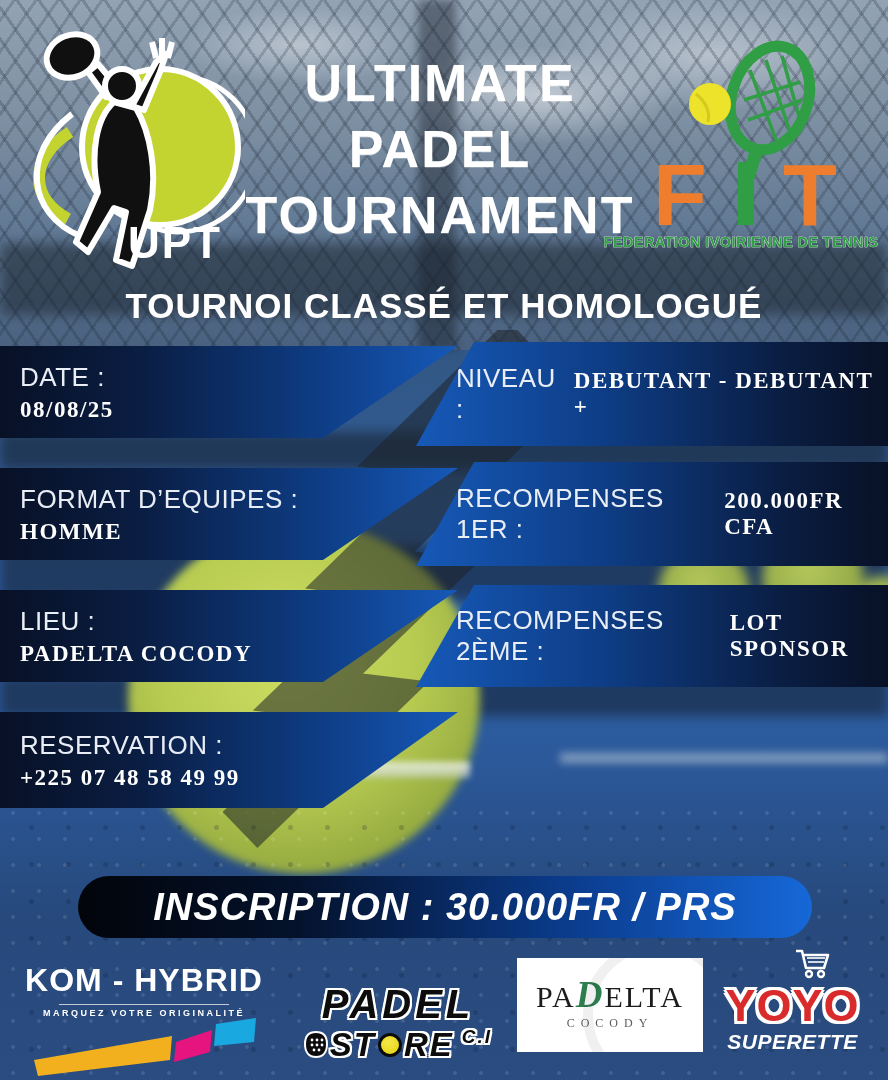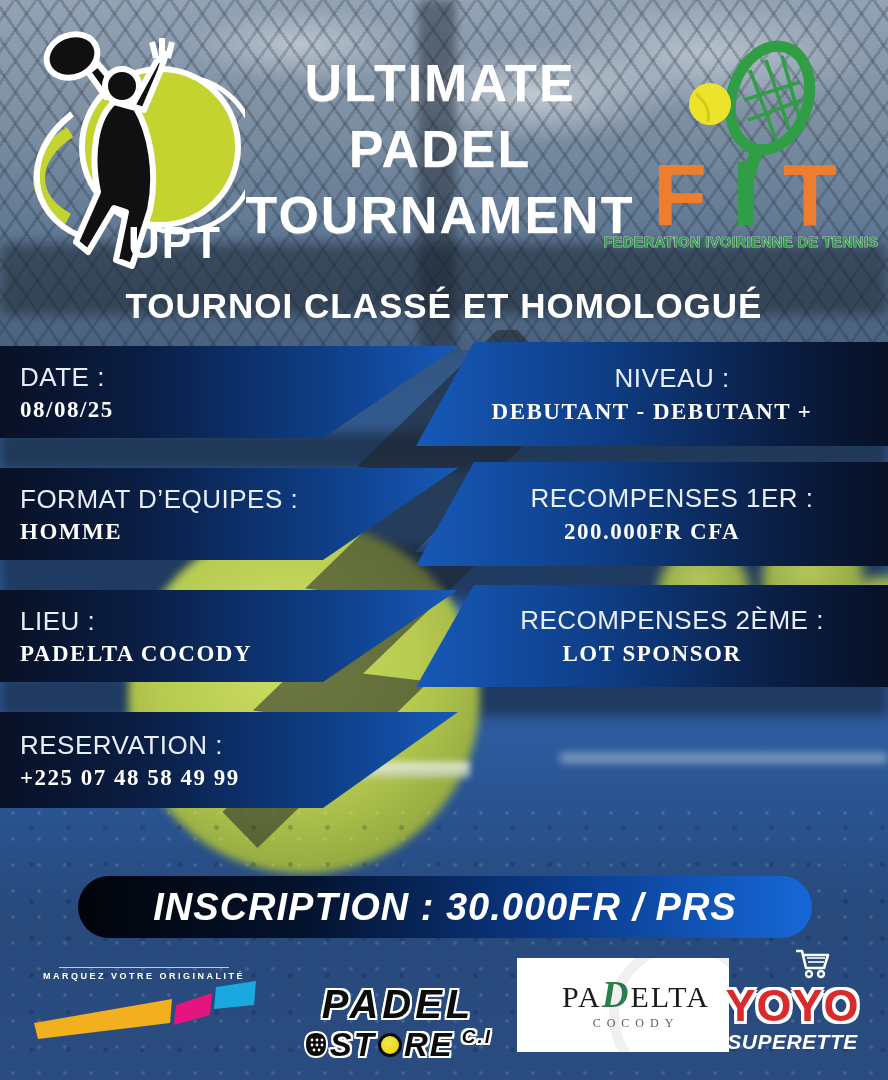--- a/index.html
+++ b/index.html
@@ -47,21 +47,21 @@
     text-shadow:0 1px 0 rgba(255,255,255,.25);}
   .fit-logo{position:absolute;left:598px;top:40px;z-index:3;}
   .heading{position:absolute;left:0;top:286px;width:888px;z-index:3;text-align:center;
     color:#fff;font-weight:800;font-size:35px;letter-spacing:1px;}
   
   .info-left{position:absolute;left:0;width:458px;z-index:3;box-sizing:border-box;
     padding-left:20px;display:flex;flex-direction:column;justify-content:center;gap:4px;
     background:linear-gradient(90deg,#081126 0%,#0a1d42 30%,#0e3d85 70%,#1659b8 100%);
     clip-path:polygon(0 0,100% 0,calc(100% - 135px) 100%,0 100%);}
   .info-right{position:absolute;right:0;width:472px;z-index:3;box-sizing:border-box;
-    display:flex;flex-direction:column;justify-content:center;align-items:center;gap:5px;text-align:left;
+    display:flex;flex-direction:row;justify-content:center;align-items:center;gap:5px;text-align:left;
     background:linear-gradient(90deg,#1659b8 0%,#0e3d85 40%,#0a1d42 78%,#081126 100%);
     clip-path:polygon(58px 0,100% 0,100% 100%,0 100%);}
   .l1{top:346px;height:92px;} .l2{top:468px;height:92px;} .l3{top:590px;height:92px;} .l4{top:712px;height:96px;}
   .r1{top:342px;height:104px;} .r2{top:462px;height:104px;} .r3{top:585px;height:102px;}
   .box-label{color:#e9eef6;font-weight:300;font-size:26px;letter-spacing:.5px;}
   .box-value{color:#fff;font-family:"Liberation Serif",serif;font-weight:700;font-size:23px;letter-spacing:1.5px;}
   .info-right .box-label{padding-left:40px;}
   
   .inscription{position:absolute;left:78px;top:876px;width:734px;height:62px;z-index:3;
     display:flex;align-items:center;justify-content:center;
@@ -74,21 +74,21 @@
   .kom-line{width:170px;height:1px;background:rgba(255,255,255,.7);margin:5px auto 3px auto;}
   .kom-tag{color:#fff;font-weight:700;font-size:9px;letter-spacing:2.5px;}
   .pstore{position:absolute;left:282px;top:36px;width:232px;text-align:center;font-style:italic;font-weight:800;color:#0c0c0c;}
   .outline-w{text-shadow:-2px -2px 0 #fff,2px -2px 0 #fff,-2px 2px 0 #fff,2px 2px 0 #fff,0 -2px 0 #fff,0 2px 0 #fff,-2px 0 0 #fff,2px 0 0 #fff;}
   .pstore-l1{font-size:40px;letter-spacing:4px;line-height:40px;}
   .pstore-l2{font-size:33px;letter-spacing:2px;display:flex;align-items:center;justify-content:center;gap:2px;margin-top:2px;}
   .pstore-ball{display:inline-block;width:24px;height:24px;border-radius:50%;
     background:radial-gradient(circle at 40% 35%,#f4e84a,#e8d81e 70%,#cdbd12 100%);border:3px solid #0c0c0c;box-sizing:border-box;}
   .pstore-ci{font-size:19px;margin-left:6px;align-self:flex-start;}
   .padelta-card{position:absolute;left:517px;top:10px;width:186px;height:94px;background:#fff;overflow:hidden;
-    display:flex;flex-direction:column;align-items:center;justify-content:center;padding-left:26px;}
+    display:flex;flex-direction:column;align-items:center;justify-content:center;}
   .padelta-card::before{content:"";position:absolute;right:-30px;top:-18px;width:130px;height:130px;border-radius:50%;
     border:10px solid rgba(0,0,0,.06);}
   .padelta-name{font-family:"Liberation Serif",serif;color:#1c1c1c;font-size:30px;letter-spacing:2px;line-height:30px;}
   .padelta-d{color:#2e7d4f;font-style:italic;font-size:37px;font-weight:700;}
   .padelta-sub{font-family:"Liberation Serif",serif;color:#5c5c5c;font-size:12px;letter-spacing:6px;margin-top:4px;}
   .yoyo{position:absolute;left:705px;top:0;width:175px;text-align:center;}
   .yoyo-cart{margin-left:40px;}
   .yoyo-name{color:#d92b2b;font-weight:800;font-size:45px;line-height:44px;letter-spacing:1px;
     text-shadow:-3px -3px 0 #fff,3px -3px 0 #fff,-3px 3px 0 #fff,3px 3px 0 #fff,0 -3px 0 #fff,0 3px 0 #fff,-3px 0 0 #fff,3px 0 0 #fff;}
   .yoyo-sub{color:#fff;font-style:italic;font-weight:800;font-size:21px;letter-spacing:.5px;margin-top:2px;}
@@ -193,20 +193,21 @@
     <div class="box-value">LOT SPONSOR</div>
   </div>
 
   <div class="inscription">
     <span>INSCRIPTION : 30.000FR / PRS</span>
   </div>
 
   <div class="sponsors">
 
     <div class="kom">
+      <div class="kom-name">KOM - HYBRID</div>
       <div class="kom-line"></div>
       <div class="kom-tag">MARQUEZ VOTRE ORIGINALITÉ</div>
       <svg width="240" height="58" viewBox="0 0 240 58">
         <polygon points="10,42 148,18 146,42 14,58" fill="#f2b01e"></polygon>
         <polygon points="152,24 188,12 186,34 150,44" fill="#e5147e"></polygon>
         <polygon points="192,6 232,0 230,24 190,28" fill="#1aa8e0"></polygon>
       </svg>
     </div>
 
     <div class="pstore">

